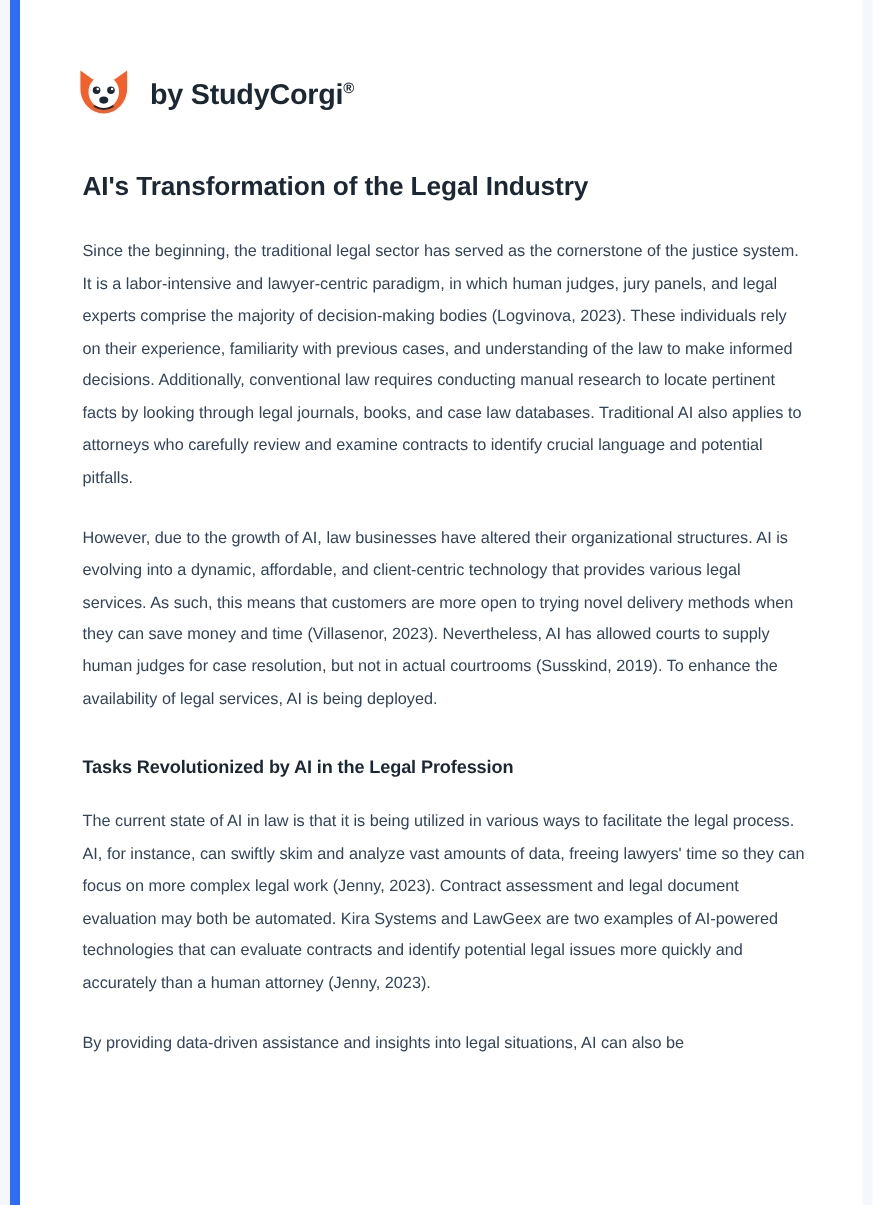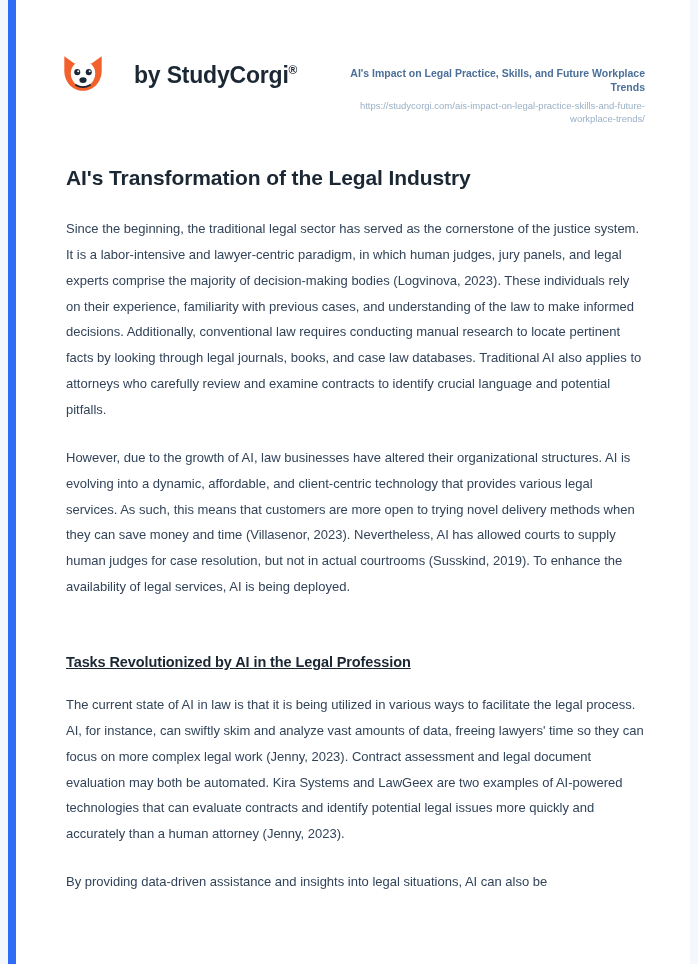--- a/index.html
+++ b/index.html
@@ -34,21 +34,21 @@
   }
   .header {
     display: flex;
     align-items: flex-start;
     justify-content: space-between;
     padding: 52px 45px 0 52px;
   }
   .brand {
     display: flex;
     align-items: center;
-    gap: 28px;
+    gap: 14px;
   }
   .fox-logo {
     width: 46px;
     height: 46px;
     flex: none;
   }
   .brand-text {
     font-size: 23px;
     font-weight: bold;
     color: #1b2733;
@@ -93,22 +93,21 @@
     letter-spacing: -0.1px;
   }
   h2.section-title {
     font-size: 14.5px;
     font-weight: bold;
     color: #1b2733;
     margin: 0 0 22px 0;
     letter-spacing: -0.1px;
   }
   h2.section-title.spaced {
-    margin-top: 54px;
-    text-decoration: underline;
+    margin-top: 34px;
   }
   p.body-text {
     font-size: 13px;
     color: #32445a;
     line-height: 1.99;
     margin: 0 0 22px 0;
     text-align: left;
   }
   p.body-text:last-child { margin-bottom: 0; }
 </style>
@@ -128,24 +127,20 @@
         <circle cx="24" cy="28" r="4.2" fill="#1b2733"></circle>
         <circle cx="40" cy="28" r="4.2" fill="#1b2733"></circle>
         <circle cx="25.3" cy="26.7" r="1.4" fill="#ffffff"></circle>
         <circle cx="41.3" cy="26.7" r="1.4" fill="#ffffff"></circle>
         <ellipse cx="32" cy="39" rx="5" ry="4" fill="#1b2733"></ellipse>
         <path d="M22 46 q10 6 20 0" stroke="#1b2733" stroke-width="2.4" fill="none" stroke-linecap="round"></path>
       </svg>
       <span class="brand-text"><span>by StudyCorgi</span><span class="brand-reg">®</span></span>
     </div>
 
-    <div class="doc-meta">
-      <p class="doc-title">AI's Impact on Legal Practice, Skills, and Future Workplace Trends</p>
-      <p class="doc-url">https://studycorgi.com/ais-impact-on-legal-practice-skills-and-future-workplace-trends/</p>
-    </div>
   </div>
 
   <div class="content">
     <h1 class="article-title">AI's Transformation of the Legal Industry</h1>
 
     <p class="body-text">Since the beginning, the traditional legal sector has served as the cornerstone of the justice system. It is a labor-intensive and lawyer-centric paradigm, in which human judges, jury panels, and legal experts comprise the majority of decision-making bodies (Logvinova, 2023). These individuals rely on their experience, familiarity with previous cases, and understanding of the law to make informed decisions. Additionally, conventional law requires conducting manual research to locate pertinent facts by looking through legal journals, books, and case law databases. Traditional AI also applies to attorneys who carefully review and examine contracts to identify crucial language and potential pitfalls.</p>
     <p class="body-text">However, due to the growth of AI, law businesses have altered their organizational structures. AI is evolving into a dynamic, affordable, and client-centric technology that provides various legal services. As such, this means that customers are more open to trying novel delivery methods when they can save money and time (Villasenor, 2023). Nevertheless, AI has allowed courts to supply human judges for case resolution, but not in actual courtrooms (Susskind, 2019). To enhance the availability of legal services, AI is being deployed.</p>
 
     <h2 class="section-title spaced">Tasks Revolutionized by AI in the Legal Profession</h2>
     <p class="body-text">The current state of AI in law is that it is being utilized in various ways to facilitate the legal process. AI, for instance, can swiftly skim and analyze vast amounts of data, freeing lawyers' time so they can focus on more complex legal work (Jenny, 2023). Contract assessment and legal document evaluation may both be automated. Kira Systems and LawGeex are two examples of AI-powered technologies that can evaluate contracts and identify potential legal issues more quickly and accurately than a human attorney (Jenny, 2023).</p>

